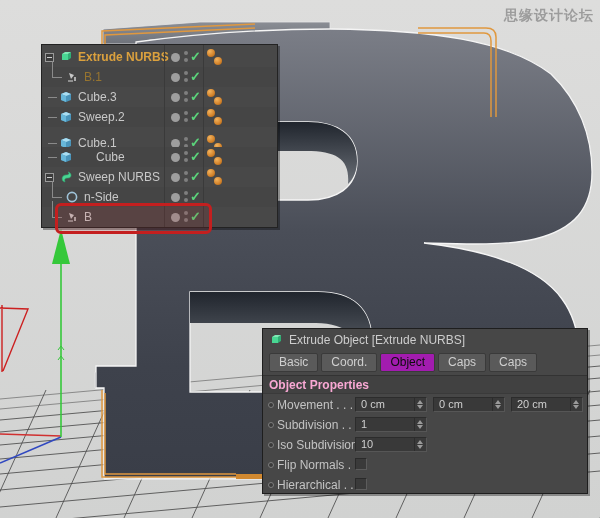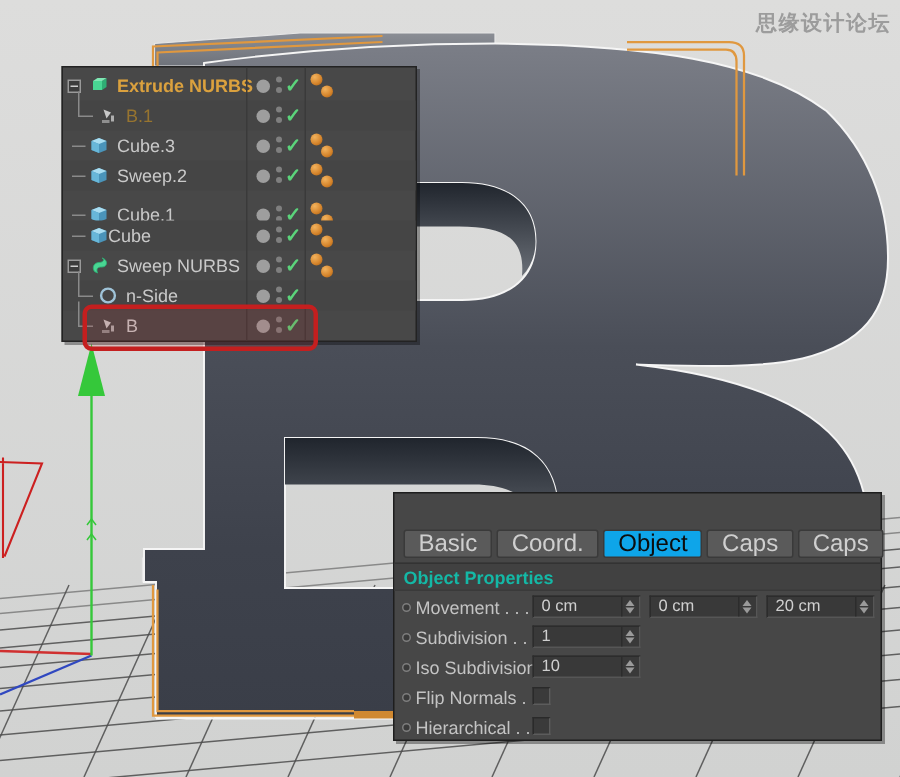--- a/index.html
+++ b/index.html
@@ -40,26 +40,26 @@
     border:3px solid #c41f1f;border-radius:6px;background:rgba(190,40,40,.14);z-index:6;}
 
   
   .ap-panel{position:absolute;left:262px;top:328px;width:326px;height:166px;
     background:#474747;border:1px solid #1e1e1e;box-sizing:border-box;
     box-shadow:2px 2px 0 rgba(0,0,0,.35);z-index:4;}
   .ap-title{position:absolute;left:0;top:0;right:0;height:22px;}
   .ap-title .om-ic{left:6px;top:4px;}
   .ap-title-text{position:absolute;left:26px;top:4px;font-size:12px;color:#cdcdcd;white-space:nowrap;}
   .ap-tabs{position:absolute;left:6px;top:24px;height:19px;display:flex;gap:3px;}
-  .ap-tab{height:17px;line-height:17px;padding:0 9px;font-size:16px;color:#cfcfcf;
+  .ap-tab{height:17px;line-height:17px;padding:0 9px;font-size:12px;color:#cfcfcf;
     background:#5a5a5a;border:1px solid #3a3a3a;border-radius:2px;}
-  .ap-tab.active{background:#0ea5e9;color:#0d0d0d;}
+  .ap-tab.active{background:#a21caf;color:#0d0d0d;}
   .ap-section{position:absolute;left:0;top:46px;right:0;height:17px;background:#414141;
     border-top:1px solid #333;border-bottom:1px solid #3a3a3a;}
-  .ap-section span{position:absolute;left:6px;top:2px;font-size:12px;font-weight:bold;color:#14b8a6;}
+  .ap-section span{position:absolute;left:6px;top:2px;font-size:12px;font-weight:bold;color:#f9a8d4;}
   .ap-row{position:absolute;left:0;right:0;height:20px;}
   .pbullet{position:absolute;left:5px;top:7px;width:6px;height:6px;border-radius:50%;
     border:1px solid #7d7d7d;background:#3a3a3a;box-sizing:border-box;}
   .ap-label{position:absolute;left:14px;top:3px;font-size:12px;color:#c3c3c3;white-space:nowrap;}
   .fld{position:absolute;top:2px;width:72px;height:15px;background:#393939;
     border:1px solid #2c2c2c;border-right-color:#565656;border-bottom-color:#565656;box-sizing:border-box;}
   .fld-val{position:absolute;left:5px;top:0px;font-size:11px;color:#cfcfcf;}
   .spin{position:absolute;right:0;top:0;bottom:0;width:11px;border-left:1px solid #2c2c2c;}
   .spin i{position:absolute;left:2px;width:0;height:0;border-left:3.5px solid transparent;border-right:3.5px solid transparent;}
   .spin .up{top:2px;border-bottom:4px solid #9a9a9a;}
@@ -285,21 +285,21 @@
       </span>
   </div>
 
   <div class="om-row alt" style="top:102px">
     <span class="tree-dash"></span>
     <svg class="om-ic" style="left:17px" viewBox="0 0 14 14">
       <polygon points="2,4 7,2 12,4 12,10 7,12 2,10" fill="#4a94ba"></polygon>
       <polygon points="2,4 7,2 12,4 7,6" fill="#a9ddf1"></polygon>
       <polygon points="2,4 7,6 7,12 2,10" fill="#68b7d9"></polygon>
     </svg>
-    <span class="om-label" style="left:30px">Cube</span>
+    <span class="om-label" style="left:54px">Cube</span>
     <span class="visdot"></span>
     <span class="visdots">
         <i></i>
         <i></i>
       </span>
     <span class="om-check">✓</span>
     <span class="tagdots">
         <i class="d1"></i>
         <i class="d2"></i>
       </span>
@@ -350,20 +350,28 @@
         <i></i>
         <i></i>
       </span>
     <span class="om-check">✓</span>
   </div>
 </div>
 
 <div class="annot"></div>
 
 <div class="ap-panel">
+  <div class="ap-title">
+    <svg class="om-ic" viewBox="0 0 14 14">
+      <polygon points="3,4 9,4 12,2 12,8 9,10 3,10" fill="#2fae74"></polygon>
+      <polygon points="3,4 9,4 12,2 6,2" fill="#7fe8b4"></polygon>
+      <rect x="3" y="4" width="6" height="6" fill="#49d693"></rect>
+    </svg>
+    <span class="ap-title-text">Extrude Object [Extrude NURBS]</span>
+  </div>
 
   <div class="ap-tabs">
     <span class="ap-tab">Basic</span>
     <span class="ap-tab">Coord.</span>
     <span class="ap-tab active">Object</span>
     <span class="ap-tab">Caps</span>
     <span class="ap-tab">Caps</span>
   </div>
 
   <div class="ap-section">

